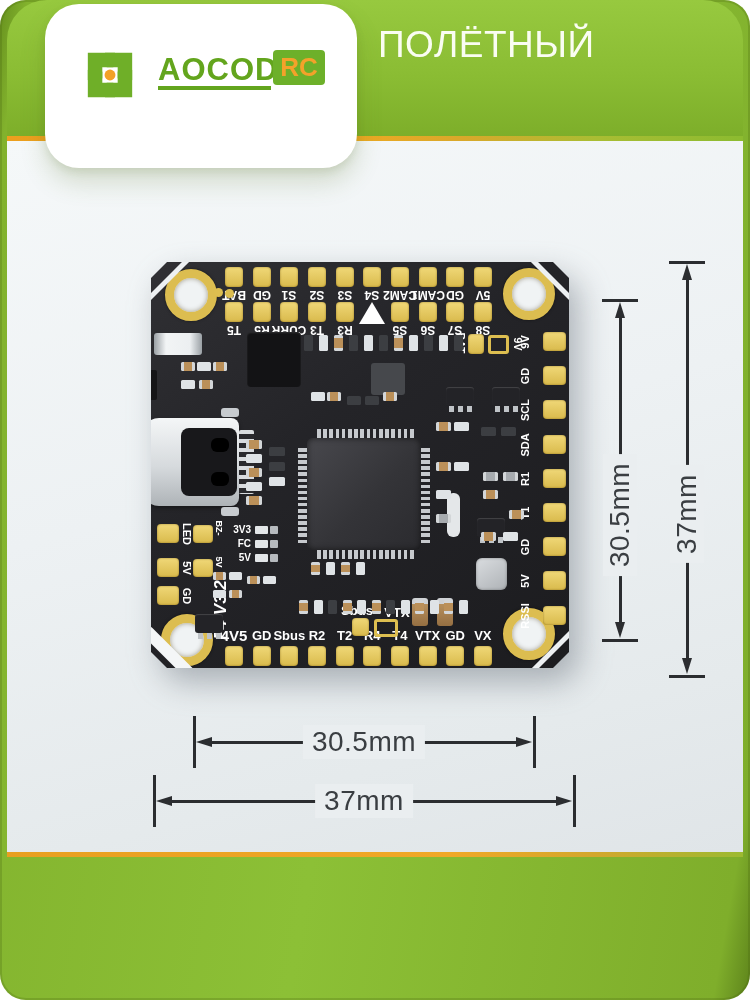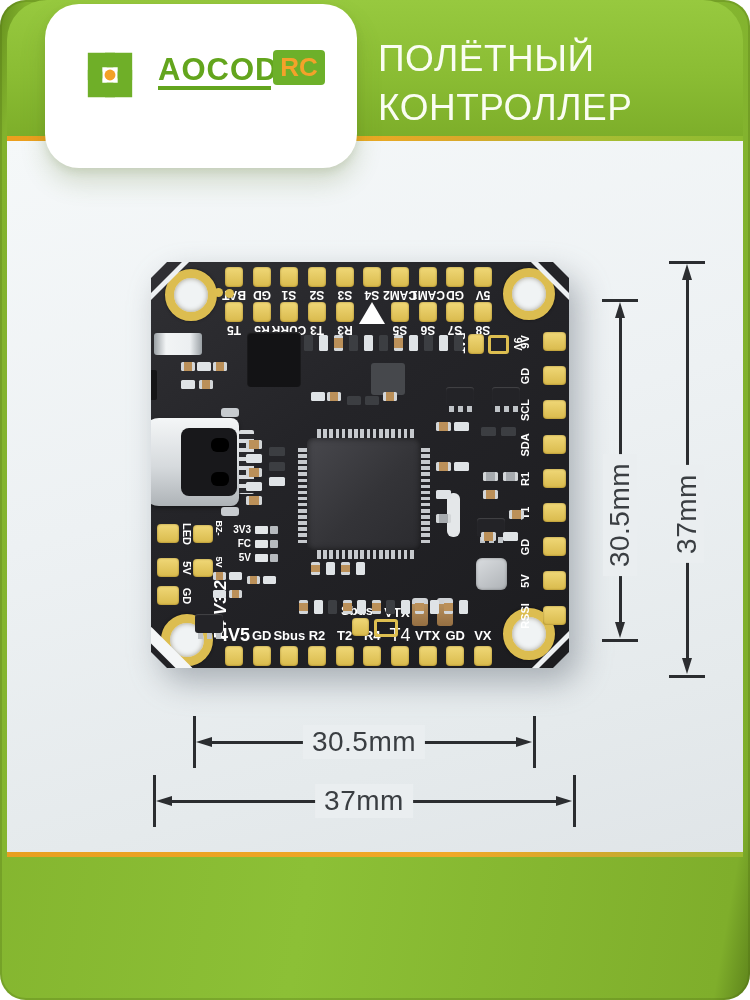--- a/index.html
+++ b/index.html
@@ -27,21 +27,21 @@
     border-radius:34px;box-shadow:0 14px 26px rgba(80,110,30,.20),0 4px 8px rgba(80,110,30,.12);}
   #brand-emblem{position:absolute;left:33px;top:34px;width:64px;height:74px;}
   #brand-row{position:absolute;left:113px;top:46px;height:36px;}
   #brand-name{position:absolute;left:0;top:2px;color:#63a51d;font-size:31px;font-weight:800;letter-spacing:1px;}
   #brand-suffix{position:absolute;left:115px;top:0;width:52px;height:35px;background:#6db02a;border-radius:4px;
     color:#f3a22a;font-size:26px;font-weight:800;text-align:center;line-height:35px;}
   #brand-underline{position:absolute;left:113px;top:82px;width:113px;height:4px;background:#63a51d;}
   #brand-tagline{position:absolute;left:105px;top:88px;width:185px;text-align:center;
     color:#63a51d;font-size:19px;font-weight:700;white-space:nowrap;}
   
-  #main-title{position:absolute;left:378px;top:34px;color:#fafdf2;font-size:37px;line-height:49px;
+  #main-title{position:absolute;left:378px;top:20px;color:#fafdf2;font-size:37px;line-height:49px;
     font-weight:400;letter-spacing:.5px;}
   
   #board-wrap{position:absolute;left:144px;top:121px;width:418px;height:406px;
     filter:drop-shadow(10px 14px 16px rgba(90,100,110,.45));}
   #board{position:absolute;inset:0;border-radius:8px;
     background:linear-gradient(145deg,#303034 0%,#242428 40%,#1c1c1f 100%);
     clip-path:polygon(16px 0,calc(100% - 16px) 0,100% 16px,100% calc(100% - 16px),calc(100% - 16px) 100%,16px 100%,0 calc(100% - 16px),0 16px);}
   .pad{position:absolute;background:linear-gradient(180deg,#f0d878,#d9ba4c);border-radius:4px;
     box-shadow:inset 0 0 2px rgba(100,70,0,.65);}
   .pad-o{position:absolute;border:3px solid #ddbe50;border-radius:3px;background:transparent;}
@@ -144,21 +144,21 @@
               <span style="position: absolute; white-space: nowrap; color: rgb(255, 255, 255); font-weight: bold; font-size: 12px; transform: translate(-50%, -50%) rotate(180deg);">S7</span>
             </div>
             <div class="pad" style="position: absolute; left: 322.85px; top: 40px; width: 18px; height: 20px;"></div>
             <div style="position: absolute; left: 331.85px; top: 68px; width: 0px; height: 0px;">
               <span style="position: absolute; white-space: nowrap; color: rgb(255, 255, 255); font-weight: bold; font-size: 12px; transform: translate(-50%, -50%) rotate(180deg);">S8</span>
             </div>
             <div style="position: absolute; left: 63px; top: 26px; width: 9px; height: 9px; border-radius: 50%; background: rgb(221, 190, 80);"></div>
             <div style="position: absolute; left: 74px; top: 27px; width: 9px; height: 9px; border-radius: 50%; background: rgb(221, 190, 80);"></div>
             <div class="pad" style="position: absolute; left: 74px; top: 384px; width: 18px; height: 20px;"></div>
             <div style="position: absolute; left: 83px; top: 373px; width: 0px; height: 0px;">
-              <span style="position: absolute; white-space: nowrap; color: rgb(255, 255, 255); font-weight: bold; font-size: 18px; transform: translate(-50%, -50%) rotate(0deg);">4V5</span>
+              <span style="position: absolute; white-space: nowrap; color: rgb(255, 255, 255); font-weight: bold; font-size: 15px; transform: translate(-50%, -50%) rotate(0deg);">4V5</span>
             </div>
             <div class="pad" style="position: absolute; left: 101.65px; top: 384px; width: 18px; height: 20px;"></div>
             <div style="position: absolute; left: 110.65px; top: 373px; width: 0px; height: 0px;">
               <span style="position: absolute; white-space: nowrap; color: rgb(255, 255, 255); font-weight: bold; font-size: 13px; transform: translate(-50%, -50%) rotate(0deg);">GD</span>
             </div>
             <div class="pad" style="position: absolute; left: 129.3px; top: 384px; width: 18px; height: 20px;"></div>
             <div style="position: absolute; left: 138.3px; top: 373px; width: 0px; height: 0px;">
               <span style="position: absolute; white-space: nowrap; color: rgb(255, 255, 255); font-weight: bold; font-size: 13px; transform: translate(-50%, -50%) rotate(0deg);">Sbus</span>
             </div>
             <div class="pad" style="position: absolute; left: 156.95px; top: 384px; width: 18px; height: 20px;"></div>
@@ -168,21 +168,21 @@
             <div class="pad" style="position: absolute; left: 184.6px; top: 384px; width: 18px; height: 20px;"></div>
             <div style="position: absolute; left: 193.6px; top: 373px; width: 0px; height: 0px;">
               <span style="position: absolute; white-space: nowrap; color: rgb(255, 255, 255); font-weight: bold; font-size: 13px; transform: translate(-50%, -50%) rotate(0deg);">T2</span>
             </div>
             <div class="pad" style="position: absolute; left: 212.25px; top: 384px; width: 18px; height: 20px;"></div>
             <div style="position: absolute; left: 221.25px; top: 373px; width: 0px; height: 0px;">
               <span style="position: absolute; white-space: nowrap; color: rgb(255, 255, 255); font-weight: bold; font-size: 13px; transform: translate(-50%, -50%) rotate(0deg);">R4</span>
             </div>
             <div class="pad" style="position: absolute; left: 239.9px; top: 384px; width: 18px; height: 20px;"></div>
             <div style="position: absolute; left: 248.9px; top: 373px; width: 0px; height: 0px;">
-              <span style="position: absolute; white-space: nowrap; color: rgb(255, 255, 255); font-weight: normal; font-size: 18px; transform: translate(-50%, -50%) rotate(0deg);">T4</span>
+              <span style="position: absolute; white-space: nowrap; color: rgb(255, 255, 255); font-weight: bold; font-size: 13px; transform: translate(-50%, -50%) rotate(0deg);">T4</span>
             </div>
             <div class="pad" style="position: absolute; left: 267.55px; top: 384px; width: 18px; height: 20px;"></div>
             <div style="position: absolute; left: 276.55px; top: 373px; width: 0px; height: 0px;">
               <span style="position: absolute; white-space: nowrap; color: rgb(255, 255, 255); font-weight: bold; font-size: 13px; transform: translate(-50%, -50%) rotate(0deg);">VTX</span>
             </div>
             <div class="pad" style="position: absolute; left: 295.2px; top: 384px; width: 18px; height: 20px;"></div>
             <div style="position: absolute; left: 304.2px; top: 373px; width: 0px; height: 0px;">
               <span style="position: absolute; white-space: nowrap; color: rgb(255, 255, 255); font-weight: bold; font-size: 13px; transform: translate(-50%, -50%) rotate(0deg);">GD</span>
             </div>
             <div class="pad" style="position: absolute; left: 322.85px; top: 384px; width: 18px; height: 20px;"></div>
@@ -494,15 +494,14 @@
     </svg>
     <div id="brand-row">
       <div id="brand-name">AOCODA</div>
       <div id="brand-suffix">RC</div>
     </div>
     <div id="brand-underline"></div>
   </div>
 
   <div id="main-title">
     <div>ПОЛЁТНЫЙ</div>
-    <div>КОНТРОЛЛЕР</div>
   </div>
 </div>
 
 </body></html>

